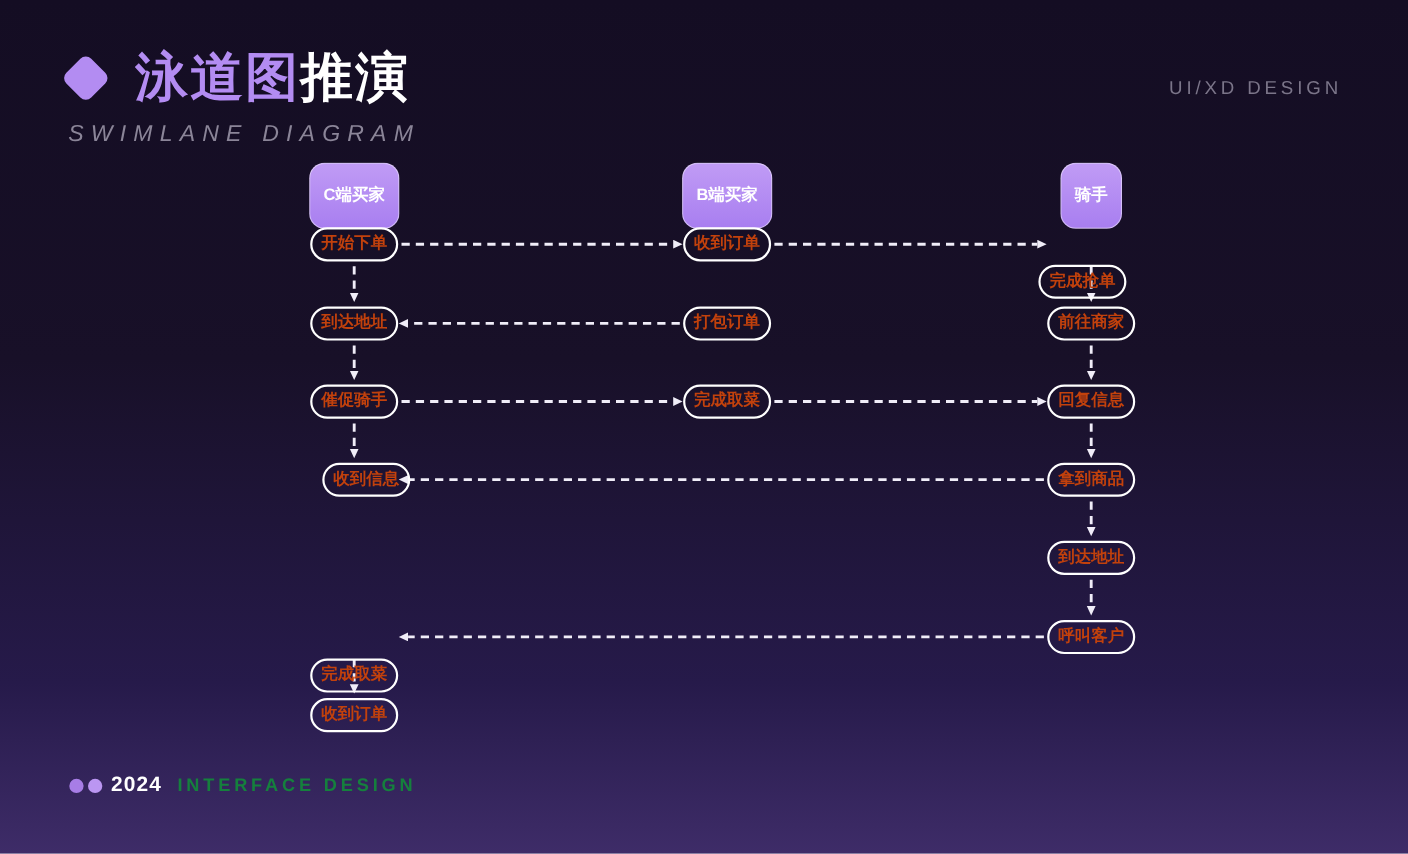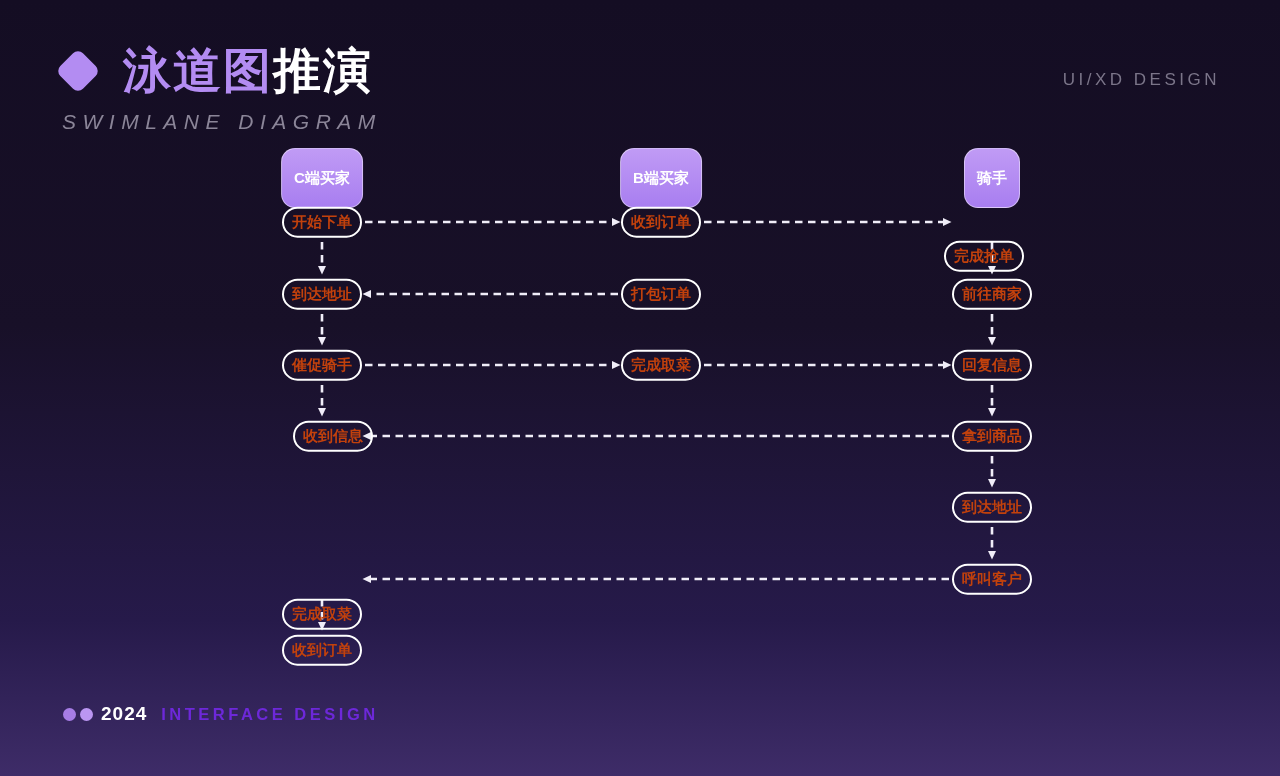--- a/index.html
+++ b/index.html
@@ -15,21 +15,21 @@
   .title{margin:3px;font-size:48px;font-weight:800;color:#ffffff;letter-spacing:2px;line-height:1.1;}
   .title .accent{color:var(--accent,#b38cf2);}
   .subtitle{margin-top:9px;font-size:21px;font-weight:500;letter-spacing:6.5px;color:var(--muted-text,#8b8598);font-style:italic;}
   .corner-label{position:absolute;top:70px;right:60px;font-size:17px;letter-spacing:3.5px;color:#7b7589;font-weight:500;text-align:right;}
   
   .footer{position:absolute;left:63px;top:703px;display:flex;align-items:center;gap:4px;}
   .dot{width:13px;height:13px;border-radius:50%;}
   .dot.d1{background:var(--dot1,#a77de6);}
   .dot.d2{background:var(--dot2,#bb96f2);margin-right:4px;}
   .year{color:#ffffff;font-size:19px;font-weight:700;letter-spacing:1px;}
-  .footer-label{color:#6d28d9;font-size:16.5px;font-weight:600;letter-spacing:3.5px;margin-left:10px;}
+  .footer-label{color:#15803d;font-size:16.5px;font-weight:600;letter-spacing:3.5px;margin-left:10px;}
   
   .stage{position:absolute;inset:0;}
   #edges{position:absolute;left:0;top:0;pointer-events:none;}
   .edge{stroke:var(--edge,#f0edf8);stroke-width:2.6;stroke-dasharray:7.5 5.5;fill:none;}
   .lane-pill{
     position:absolute;transform:translate(-50%,-50%);
     background:linear-gradient(180deg,var(--lane-pill-top,#c09bf5),var(--lane-pill-bottom,#a87ef0));
     border:1px solid rgba(255,255,255,.45);
     color:#ffffff;font-size:15px;font-weight:600;
     padding:20px 12px;border-radius:14px;white-space:nowrap;line-height:1.2;

